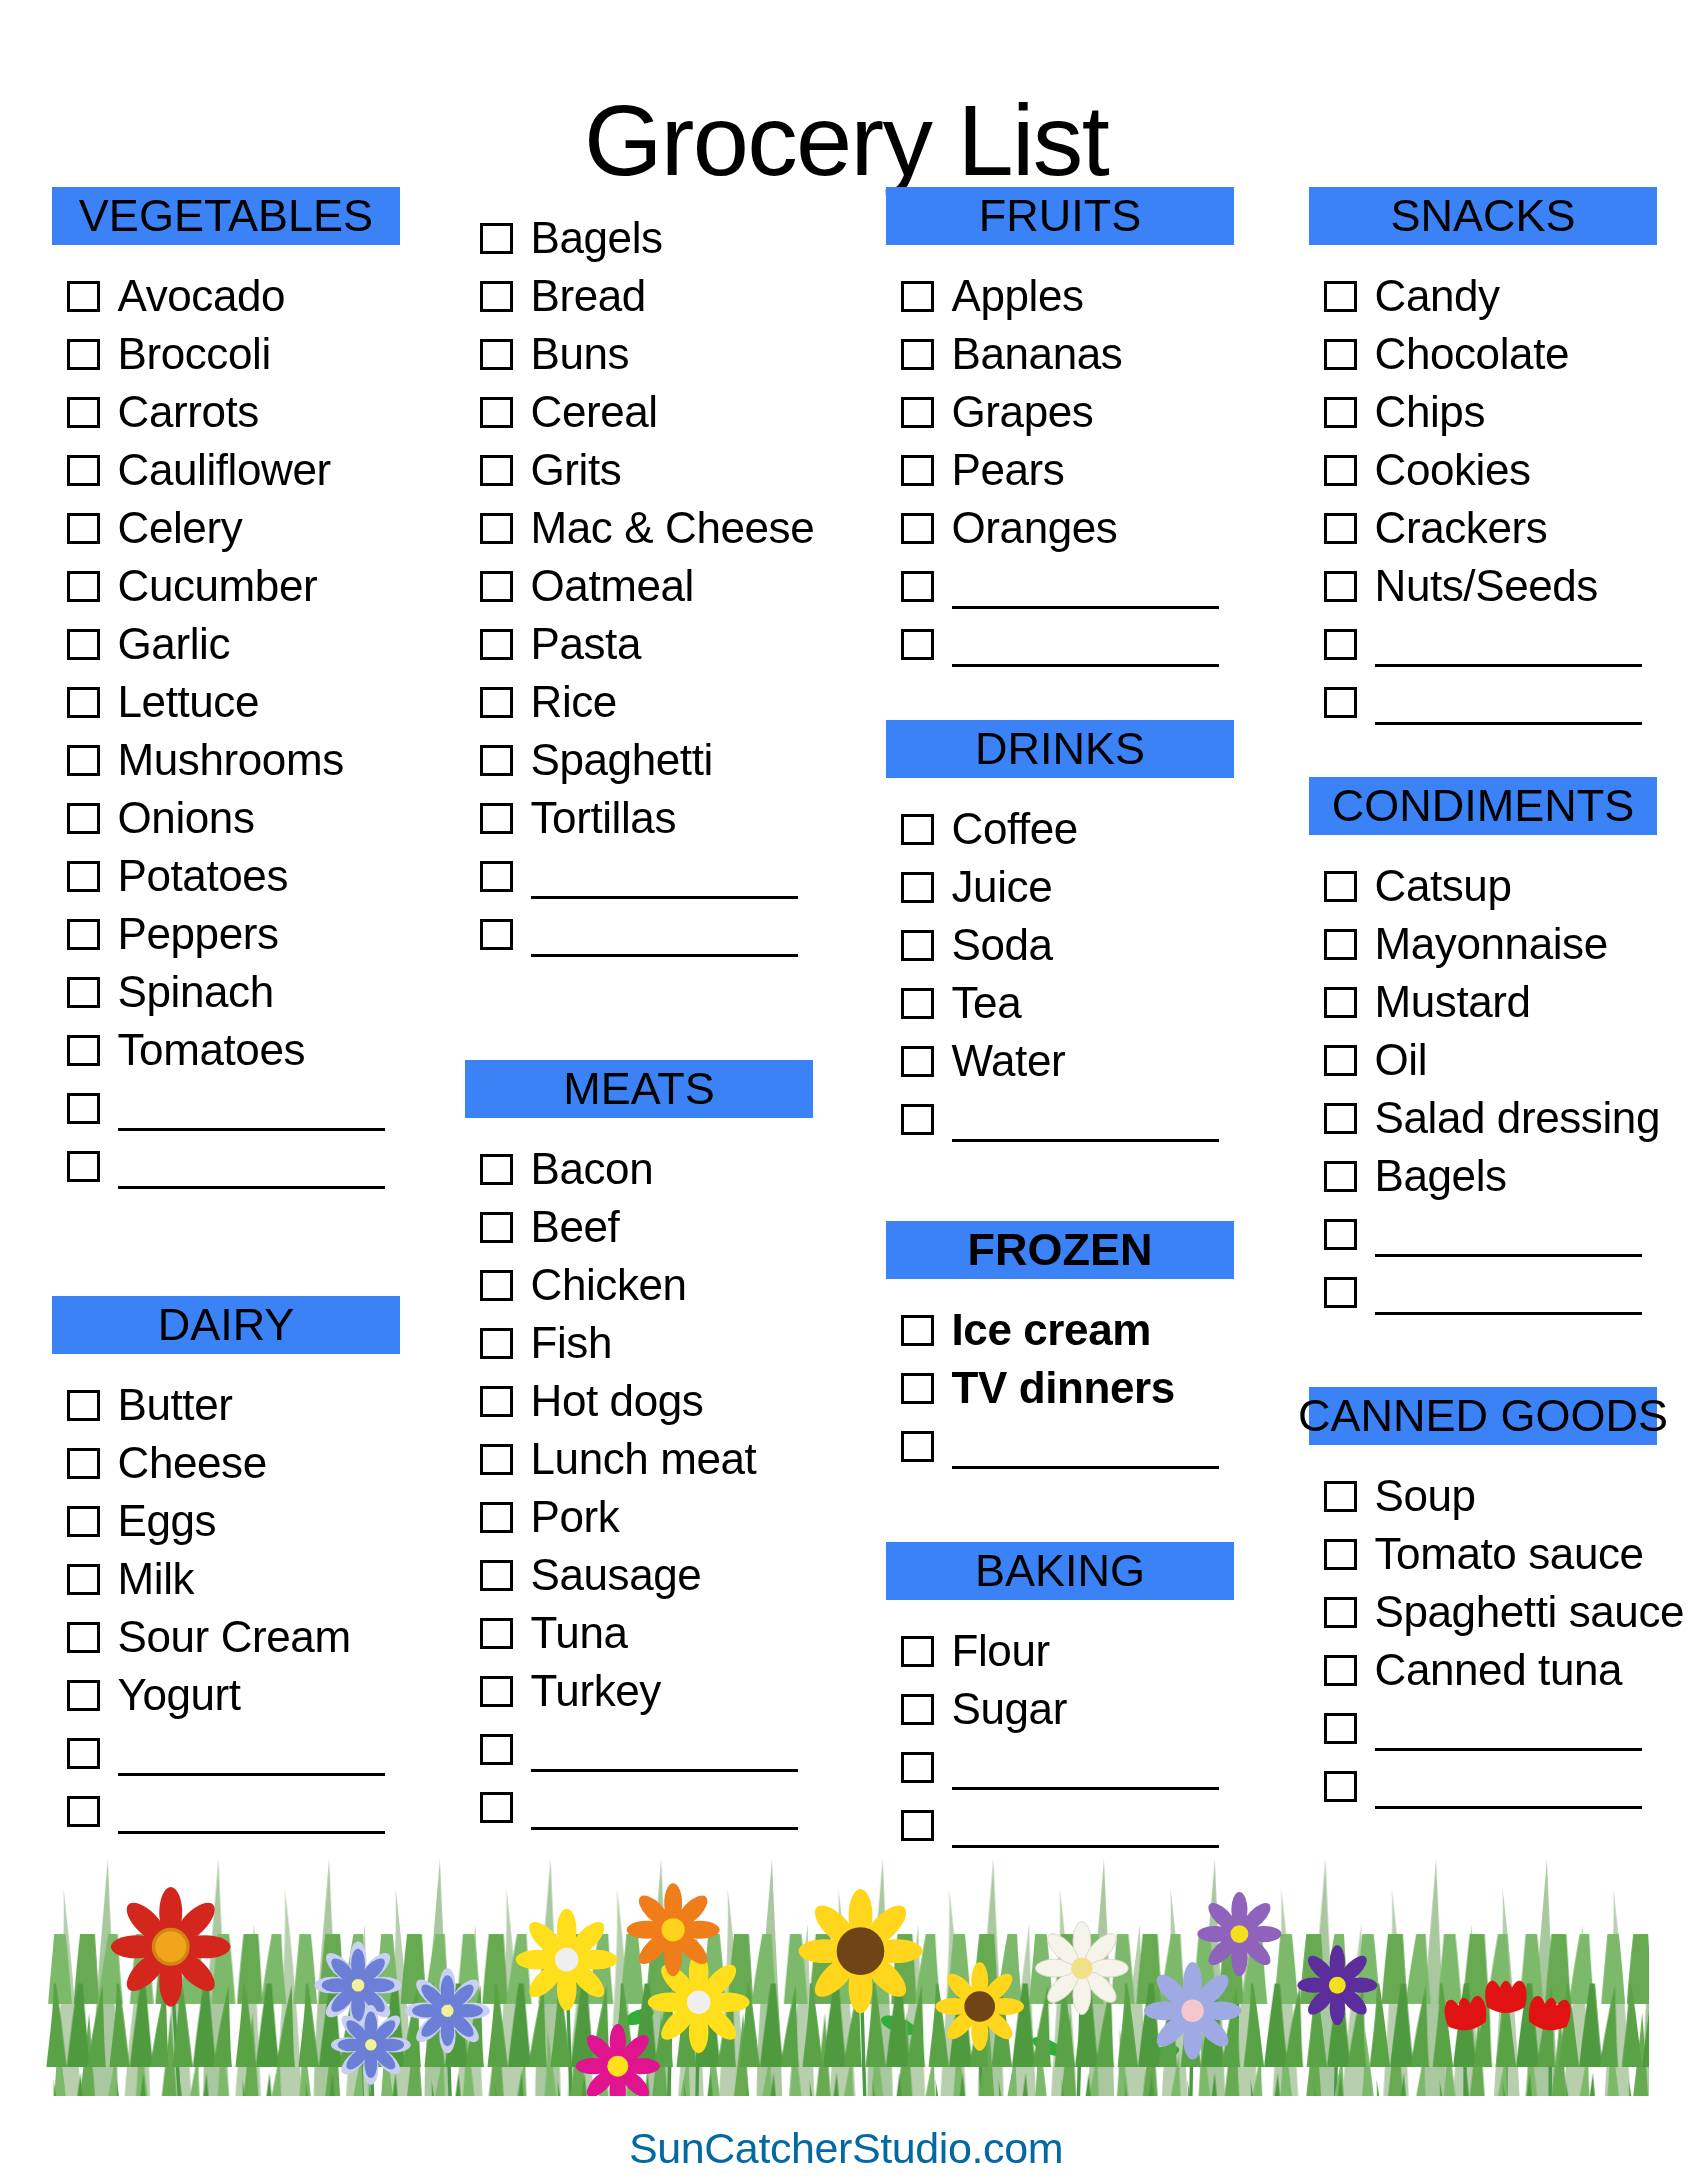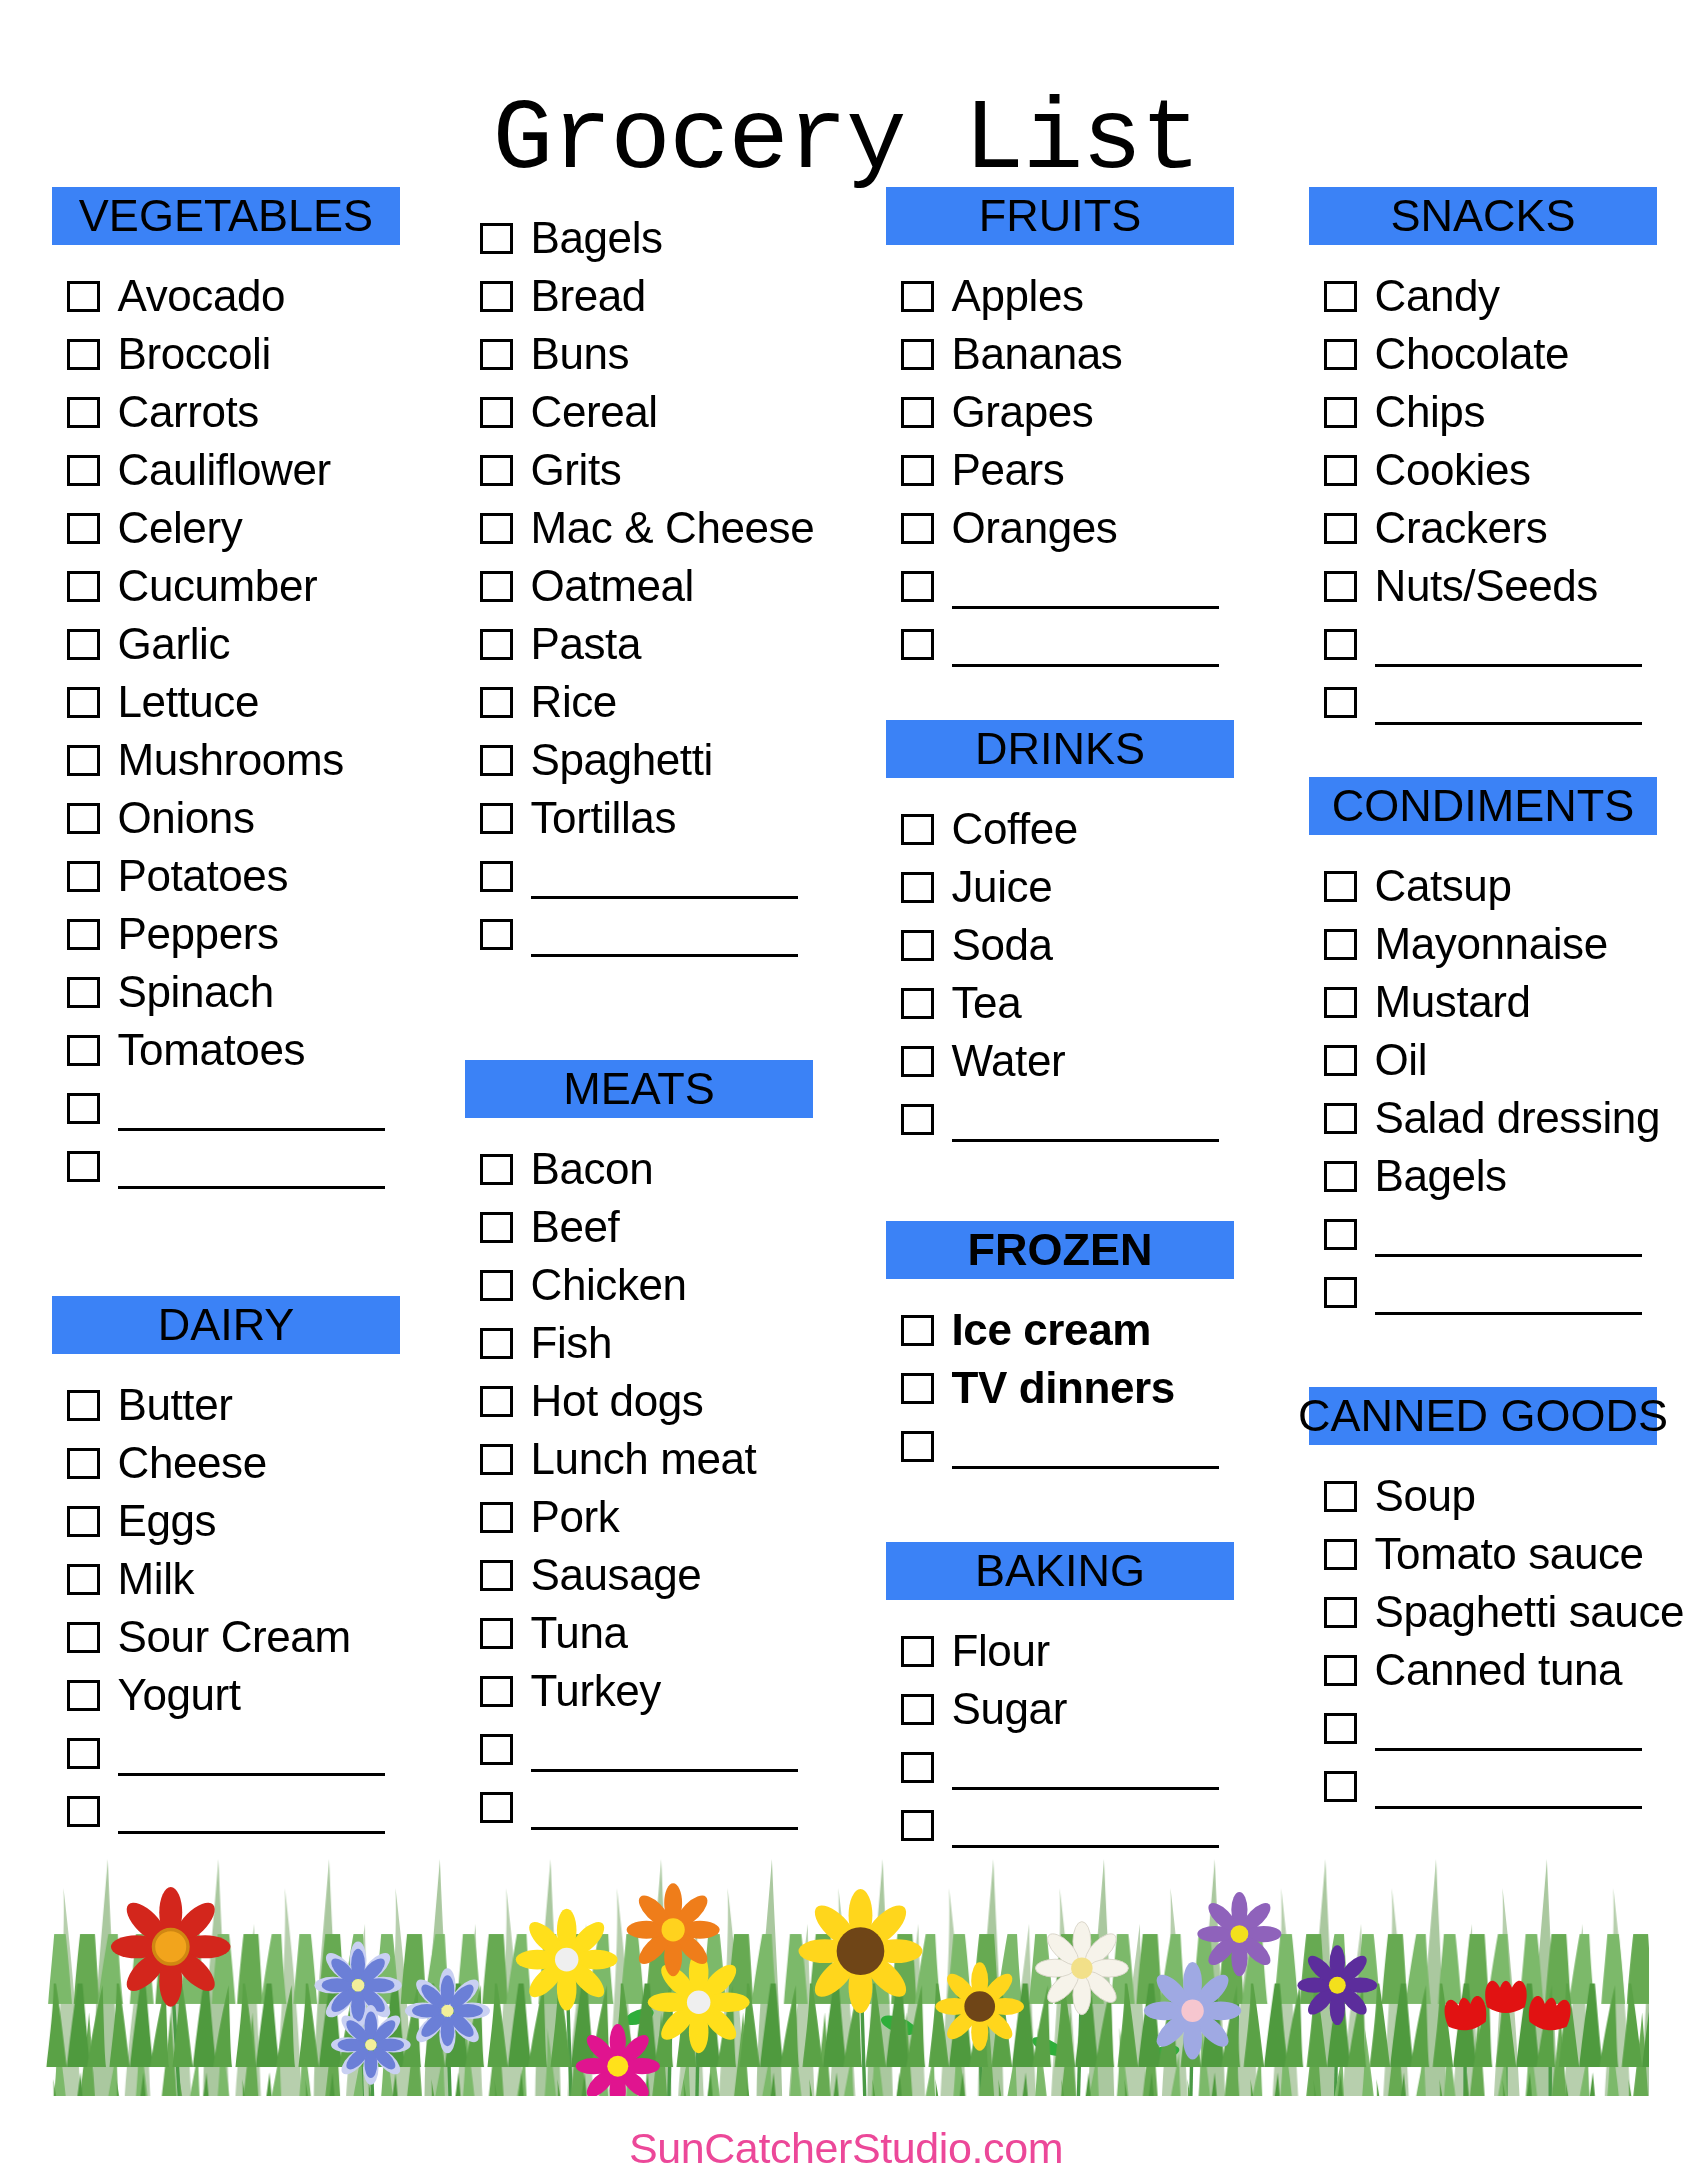--- a/index.html
+++ b/index.html
@@ -2,41 +2,41 @@
 <html style="font-size:13.6px"><head>
 <meta charset="utf-8">
 <style>
   html,body{margin:0;padding:0}
   body{
     width:1692px;height:2181px;background:#ffffff;position:relative;
     font-family:"Liberation Sans",sans-serif;color:#000;overflow:hidden;
   }
   .title{
     position:absolute;top:15.3px;left:0;width:100%;text-align:center;
-    font-size:101px;font-weight:500;letter-spacing:-1.7px;color:#000;font-family:Liberation Mono, monospace;
+    font-size:101px;font-weight:500;letter-spacing:-1.7px;color:#000;
   }
   .section{position:absolute;width:348px}
   .sec-header{
     height:58px;background:#3b82f6;display:flex;align-items:center;justify-content:center;
     font-size:45px;letter-spacing:0;color:#000;white-space:nowrap;
   }
   .rows{margin-top:22px}
   .row{height:58px;display:flex;align-items:center}
   .cb{
     width:33px;height:31px;border:3.4px solid #000;box-sizing:border-box;
     margin-left:14.5px;flex:none;background:#fff;cursor:pointer;
   }
   .lbl{margin-left:18px;font-size:44px;white-space:nowrap;letter-spacing:-0.4px}
   .wline{
     margin-left:18px;width:267px;height:0;border-bottom:3px solid #000;
     align-self:flex-end;margin-bottom:6px;
   }
   .footer{
     position:absolute;top:2124px;left:0;width:100%;text-align:center;
-    font-size:43px;color:#ec4899;letter-spacing:-0.4px;
+    font-size:43px;color:#0369a1;letter-spacing:-0.4px;
   }
   .grass{position:absolute;left:43px;top:1842px;width:1606px;height:254px}
 </style>
 </head>
 <body>
 
 <h1 class="title">Grocery List</h1>
 
 <div id="sheet">
     <div class="section" style="left: 52px; top: 187px;">

